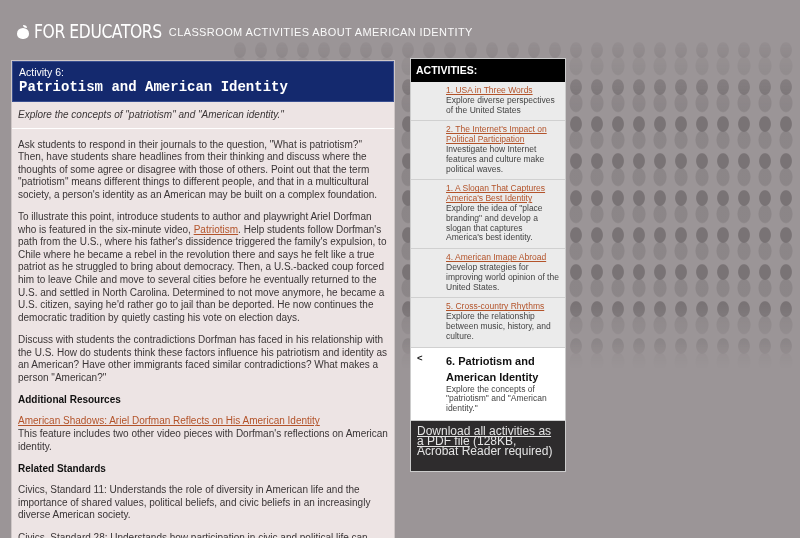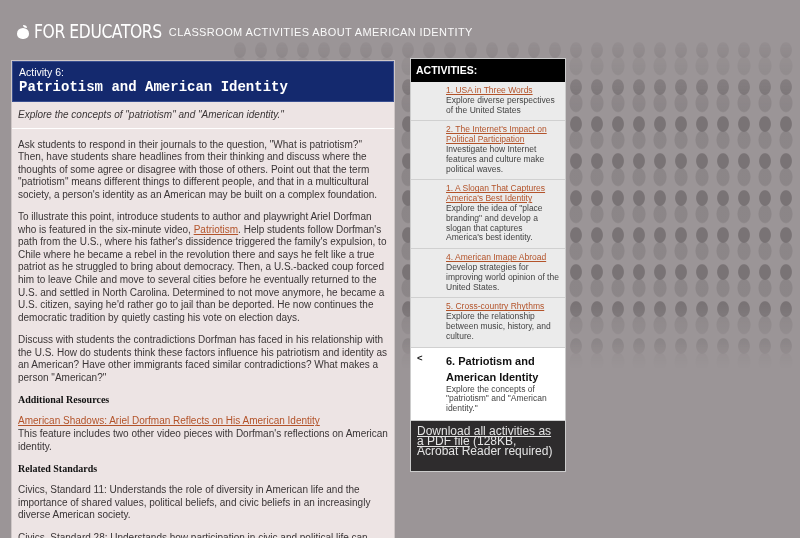--- a/index.html
+++ b/index.html
@@ -55,21 +55,21 @@
     }
     .title-bar {
       background: #14296e; color: #fff; padding: 4px 5px 5px 6px;
       border: 1px solid #3a4f90;
     }
     .title-kicker { font-size: 10.5px; line-height: 13px; }
     .title-main { font-size: 14px; font-weight: bold; line-height: 17px; font-family: Liberation Mono, monospace; }
     .panel-body { padding: 7px 6px 0 6px; color: #3a3536; font-size: 10px; line-height: 12.6px; }
     .intro { font-style: italic; color: #3a3536; padding-bottom: 6px; border-bottom: 1px solid #fff; margin: 0 -6px 10px -6px; padding-left: 6px; }
     .panel-body p { margin-bottom: 9.5px; }
-    .section-heading { font-weight: bold; color: #111; margin-bottom: 9px; font-family: Liberation Serif, serif; }
+    .section-heading { font-weight: bold; color: #111; margin-bottom: 9px; }
     a.link { color: #b3532a; text-decoration: underline; }
 
     
     .activities {
       position: absolute; left: 410px; top: 58px; width: 156px;
       background: #ebebeb; border: 1px solid #ccc;
     }
     .activities-header {
       background: #000; color: #fff; font-weight: bold; font-size: 10.5px;
       padding: 5px 5px 6px 5px;

